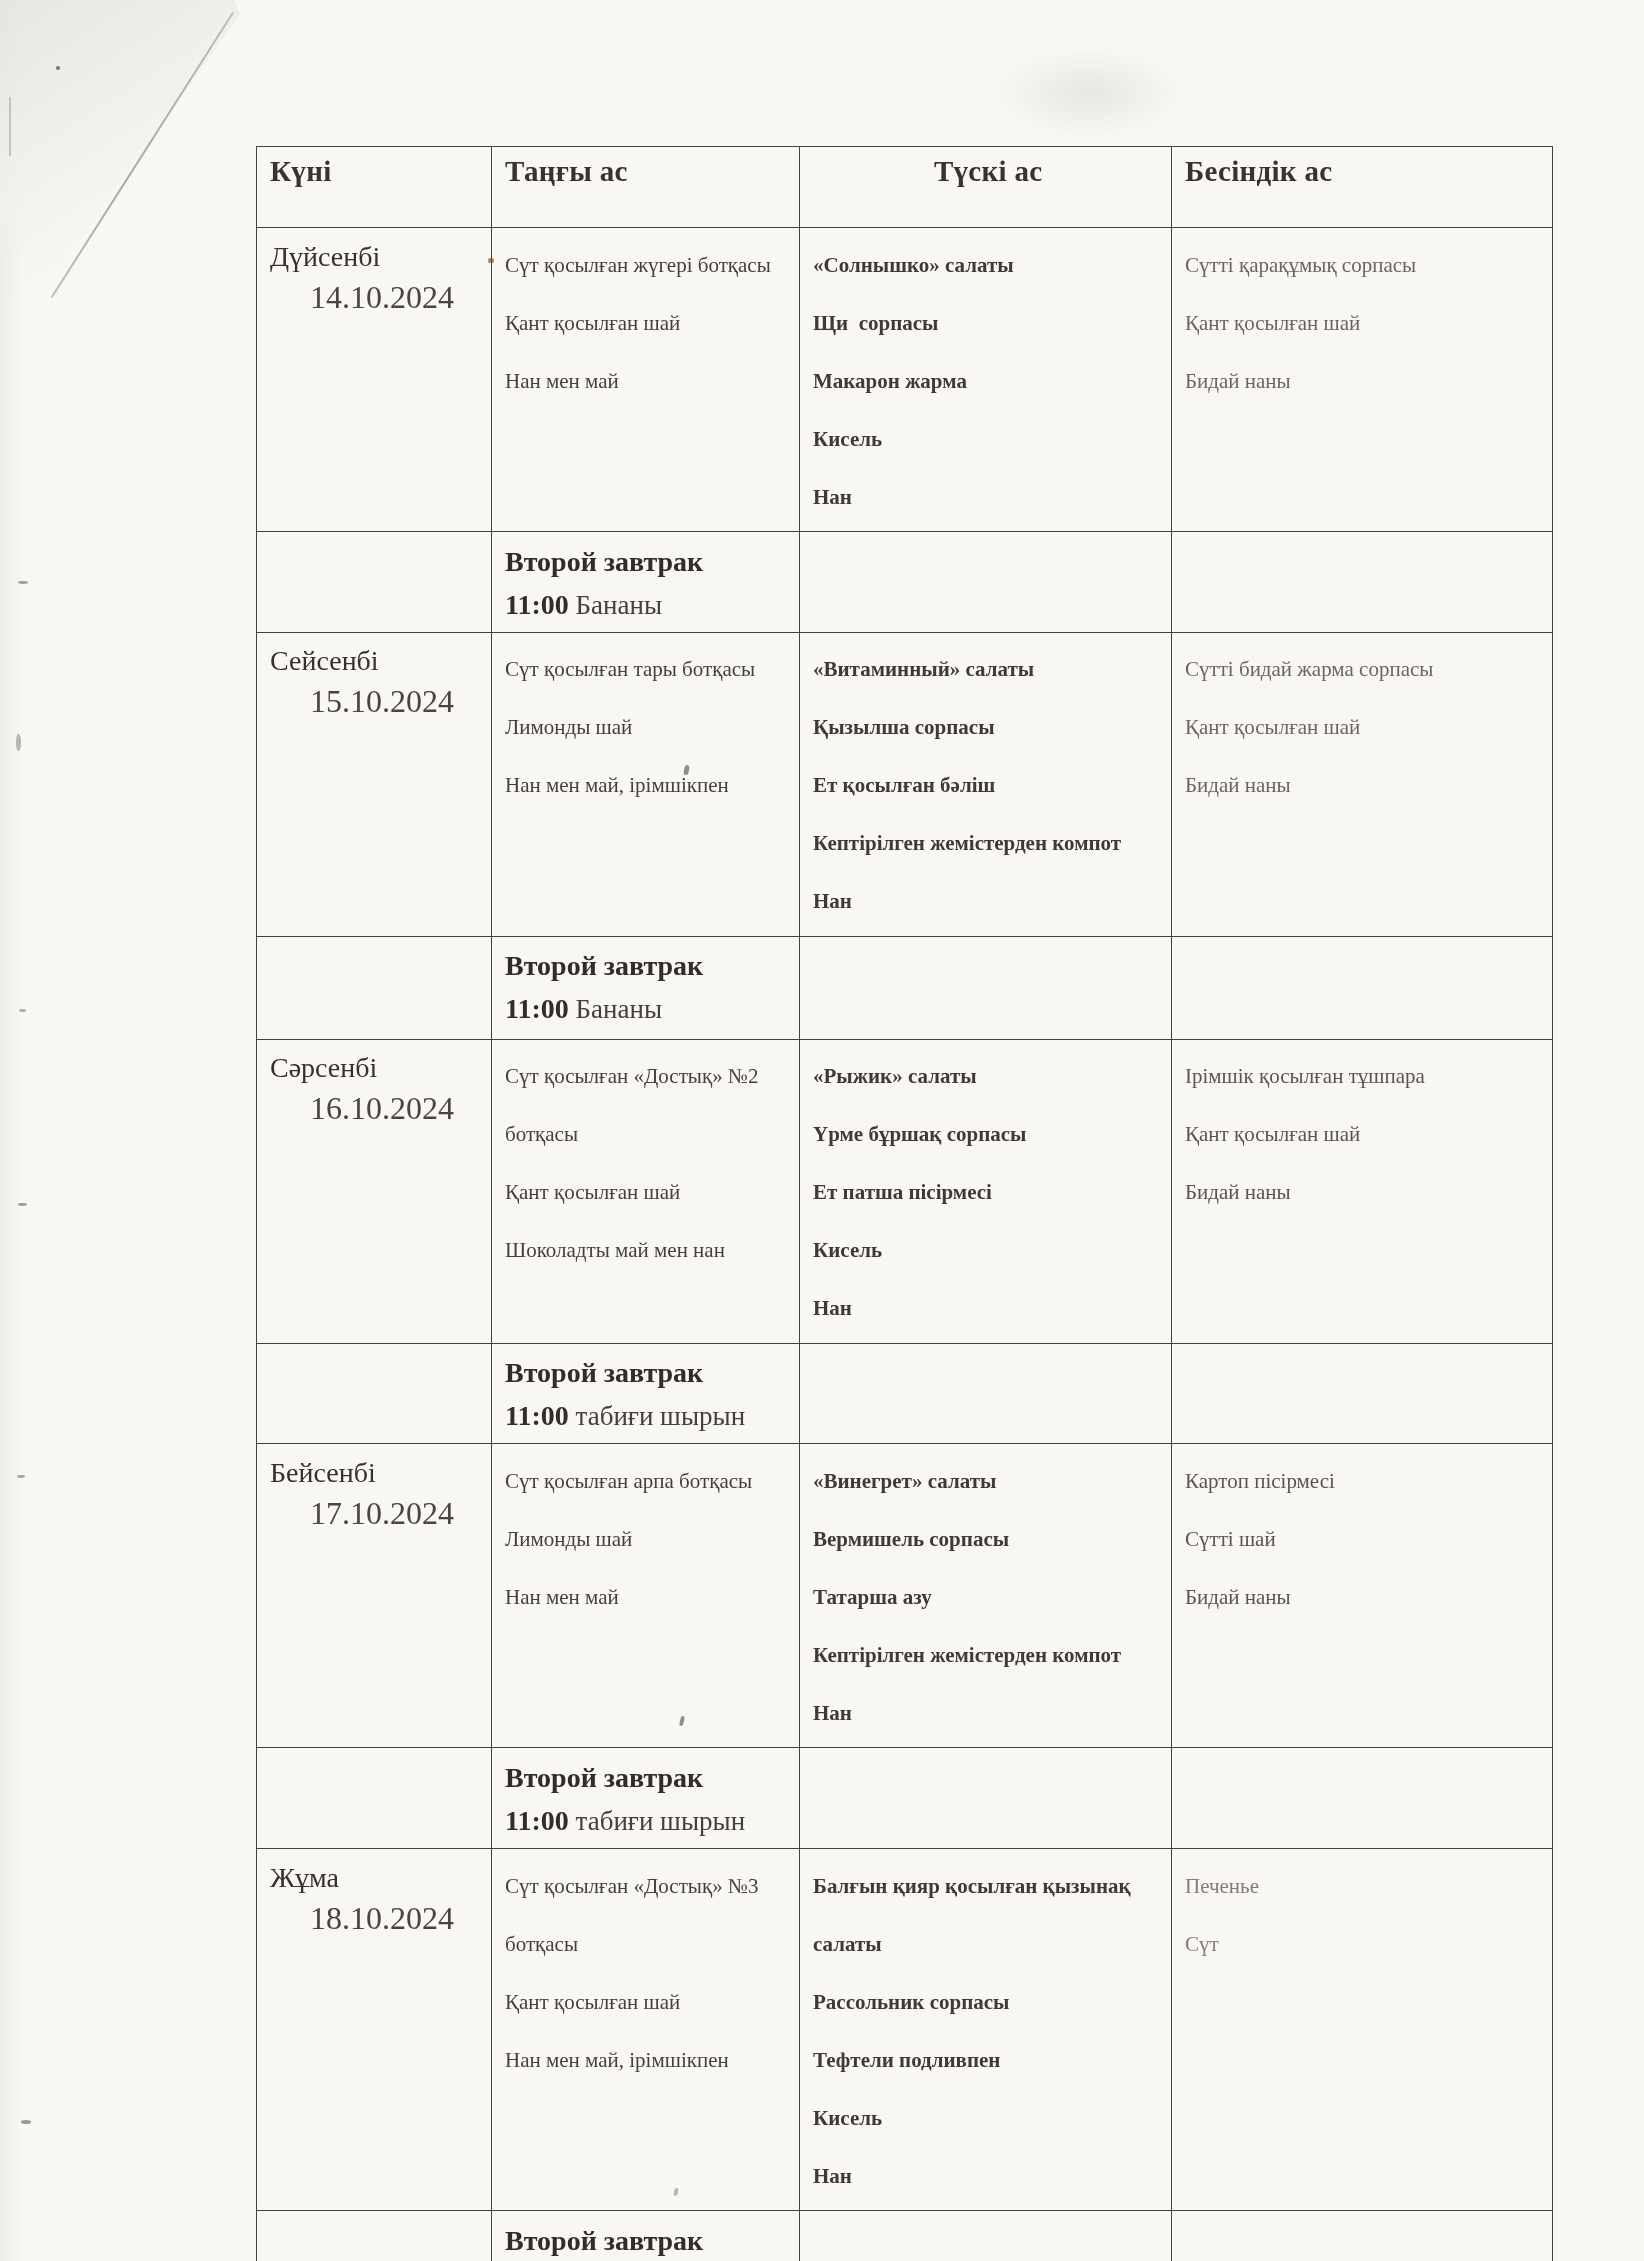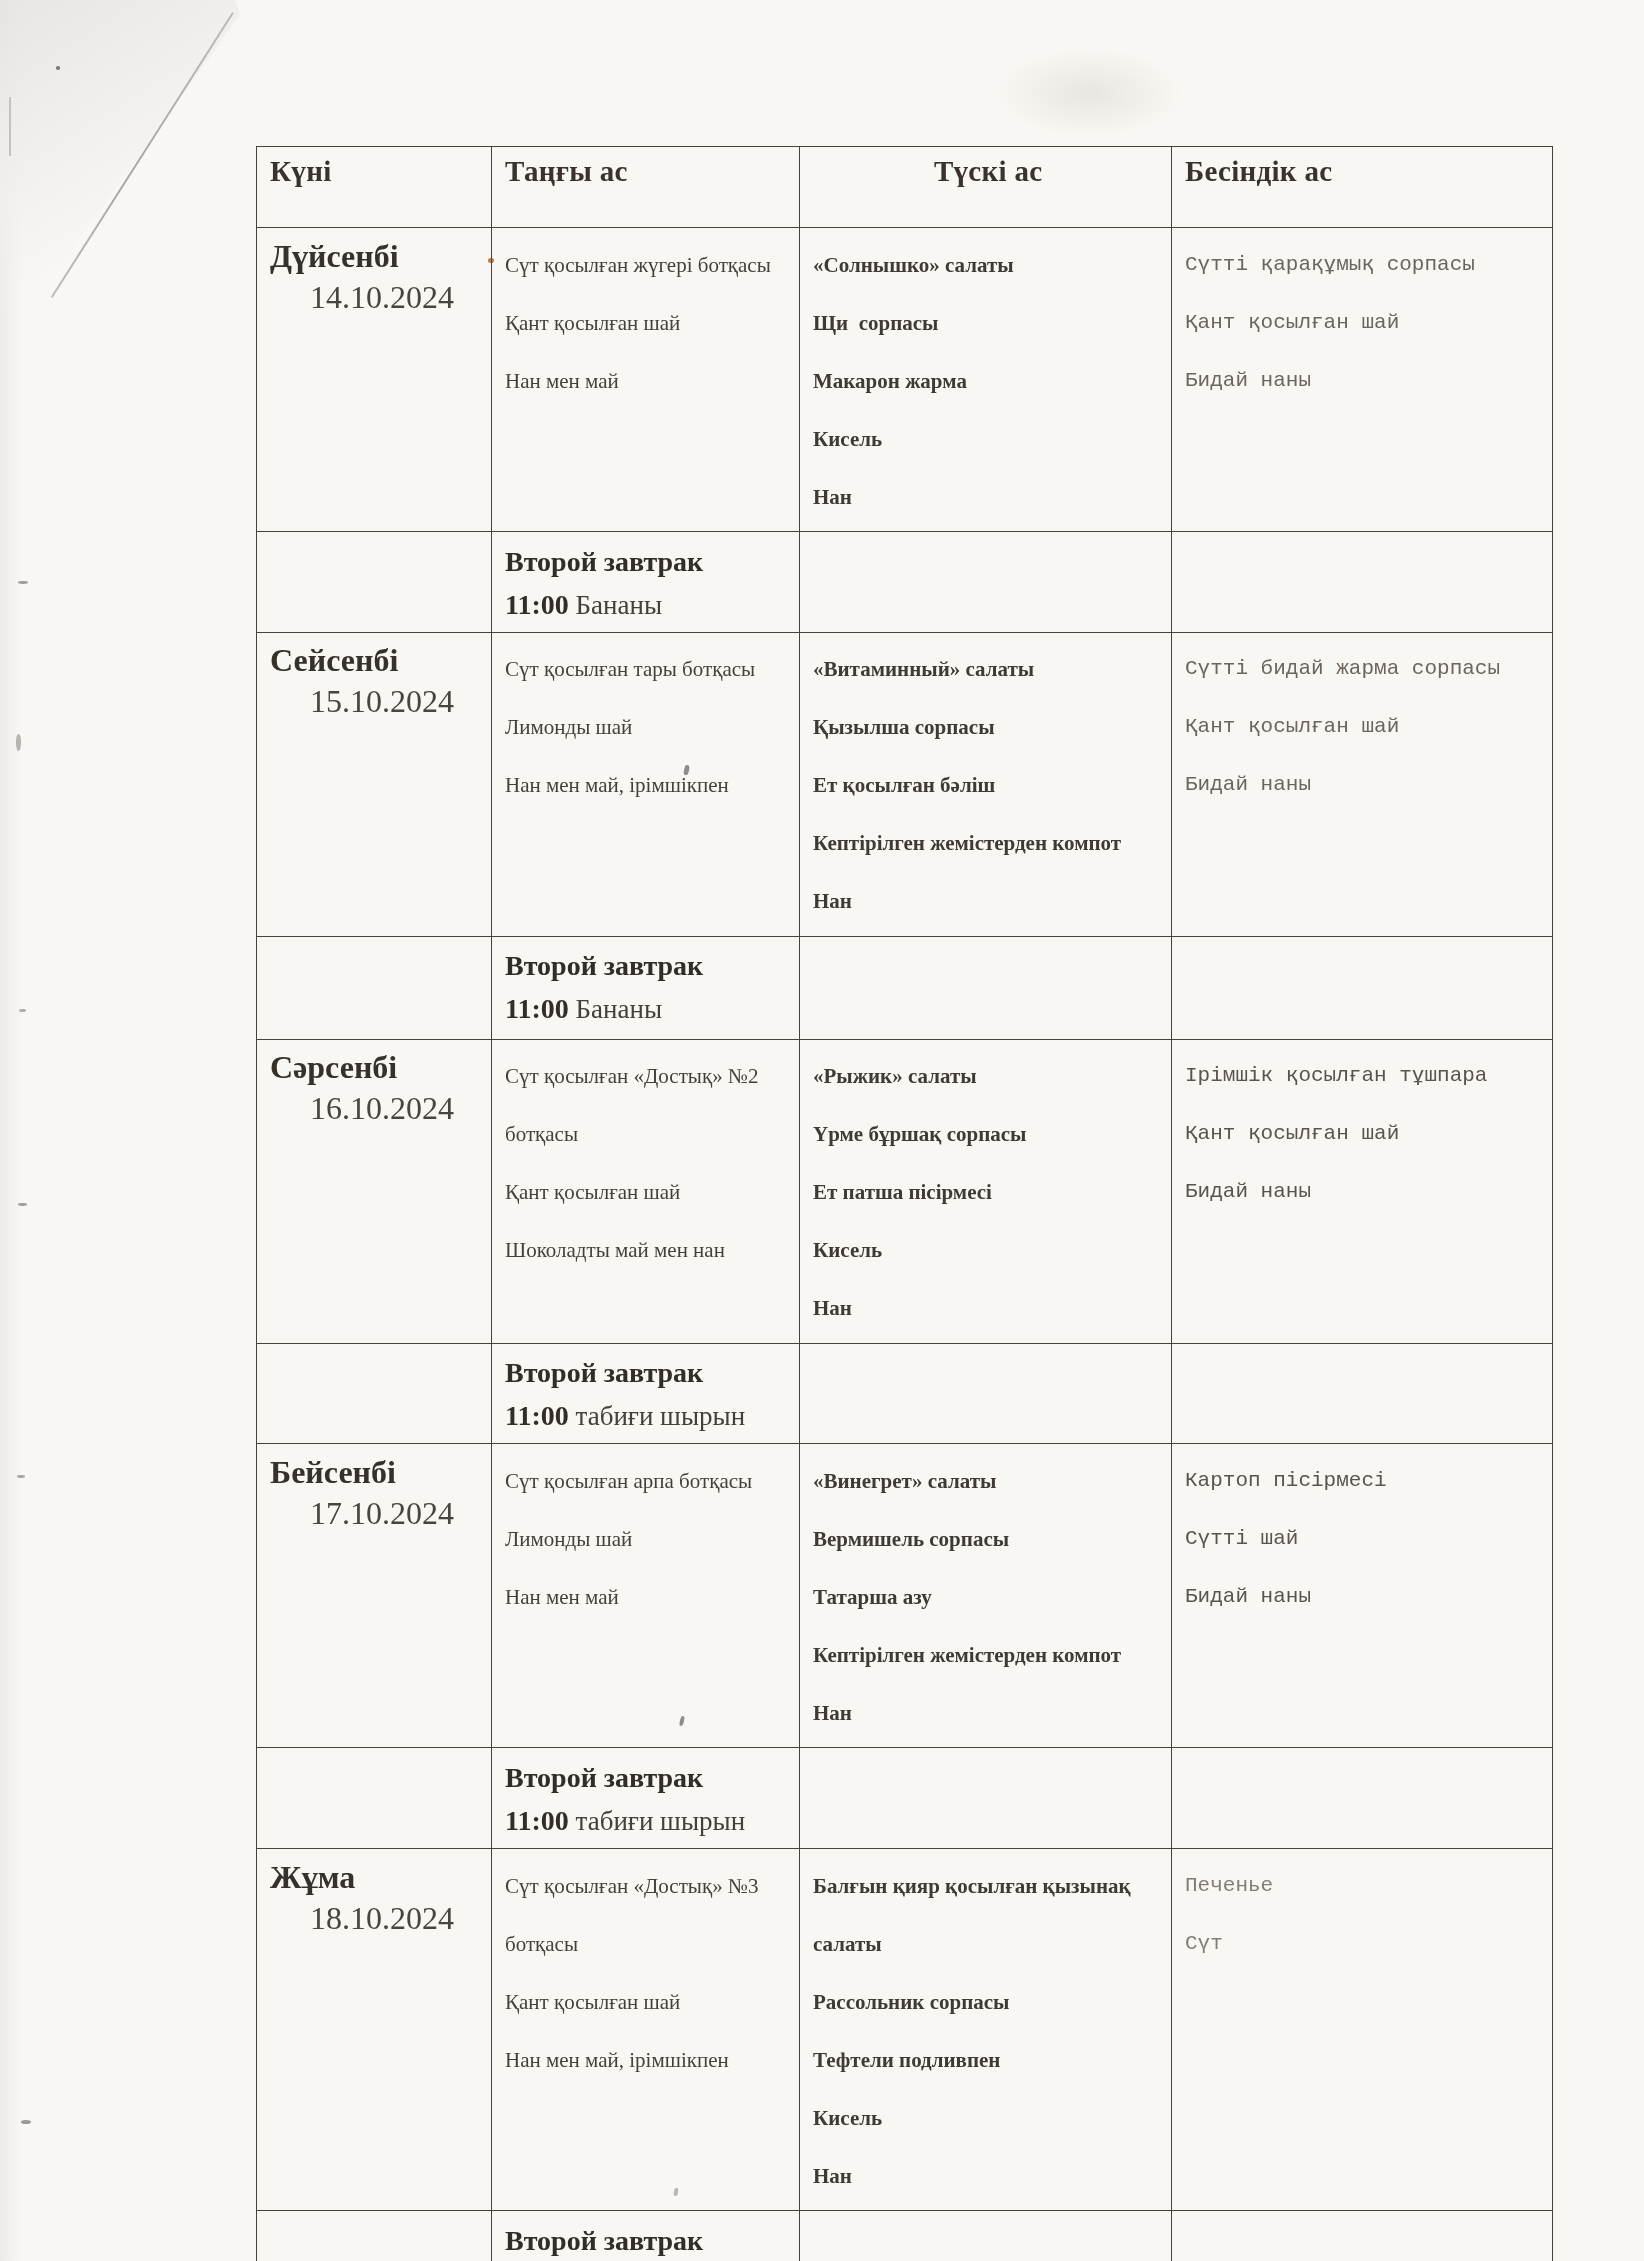--- a/index.html
+++ b/index.html
@@ -32,25 +32,25 @@
   .menu-table col.c3{width:372px;}
   .menu-table col.c4{width:381px;}
   .menu-table th,.menu-table td{
     border:1.9px solid #45423e;vertical-align:top;
     padding:7.7px 7.7px 5.2px 13px;overflow:hidden;
   }
   .menu-table td.breakfast{padding-right:15.5px;}
   thead tr{height:81px;}
   th{font-size:29px;font-weight:bold;text-align:left;padding-top:14px;color:#3a332d;letter-spacing:0.3px;}
   th.center{text-align:center;}
-  .day-name{font-weight:bold;font-size:32px;line-height:41px;color:#37312b;}
+  .day-name{font-weight:normal;font-size:28px;line-height:41px;color:#37312b;}
   .day-date{font-size:32px;line-height:40px;color:#4a443e;margin-left:40px;}
   .menu-cell .line{font-size:21px;line-height:58px;white-space:pre-wrap;}
   td.lunch{color:#403a35;font-weight:bold;}
-  td.snack{color:#5a544d;font-family:Liberation Mono, monospace;}
+  td.snack{color:#5a544d;}
   tr.day-4 td.snack{color:#837d75;}
   tr.day-0 td.snack,tr.day-1 td.snack{color:#6b655e;}
   .sb-title{font-weight:bold;font-size:28px;line-height:43px;color:#332d27;}
   .sb-line{font-size:27px;line-height:43px;}
   .sb-line b{font-size:28px;color:#332d27;}
 </style>
 </head>
 <body>
 
 <div class="page">

